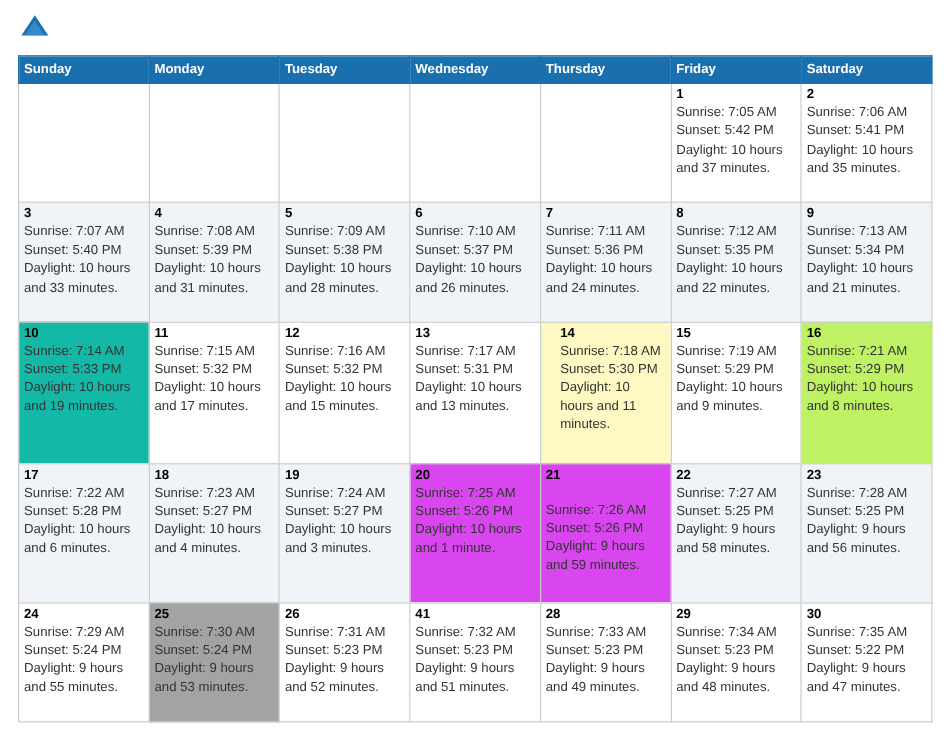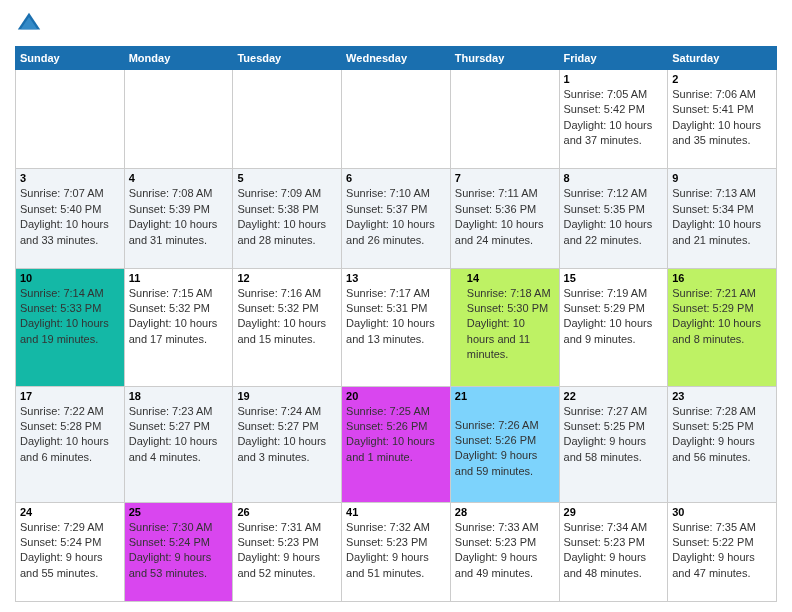--- a/index.html
+++ b/index.html
@@ -211,21 +211,21 @@
             <div class="day-info" style="white-space: pre-line;">Sunrise: 7:16 AM
 Sunset: 5:32 PM
 Daylight: 10 hours and 15 minutes.</div>
           </td>
           <td style="background-color: rgb(255, 255, 255);">
             <div class="day-num">13</div>
             <div class="day-info" style="white-space: pre-line;">Sunrise: 7:17 AM
 Sunset: 5:31 PM
 Daylight: 10 hours and 13 minutes.</div>
           </td>
-          <td style="background-color: #bef264; padding-left: 16px;">
+          <td style="background-color: #fef9c3; padding-left: 16px;">
             <div class="day-num">14</div>
             <div class="day-info" style="white-space: pre-line;">Sunrise: 7:18 AM
 Sunset: 5:30 PM
 Daylight: 10 hours and 11 minutes.</div>
           </td>
           <td style="background-color: rgb(255, 255, 255);">
             <div class="day-num">15</div>
             <div class="day-info" style="white-space: pre-line;">Sunrise: 7:19 AM
 Sunset: 5:29 PM
 Daylight: 10 hours and 9 minutes.</div>
@@ -255,21 +255,21 @@
             <div class="day-info" style="white-space: pre-line;">Sunrise: 7:24 AM
 Sunset: 5:27 PM
 Daylight: 10 hours and 3 minutes.</div>
           </td>
           <td style="background-color: #d946ef;">
             <div class="day-num">20</div>
             <div class="day-info" style="white-space: pre-line;">Sunrise: 7:25 AM
 Sunset: 5:26 PM
 Daylight: 10 hours and 1 minute.</div>
           </td>
-          <td style="background-color: #7dd3fc;">
+          <td style="background-color: #d946ef;">
             <div class="day-num">21</div>
             <div class="day-info" style="white-space: pre-line; margin-top: 16px;">Sunrise: 7:26 AM
 Sunset: 5:26 PM
 Daylight: 9 hours and 59 minutes.</div>
           </td>
           <td style="background-color: rgb(240, 244, 248);">
             <div class="day-num">22</div>
             <div class="day-info" style="white-space: pre-line;">Sunrise: 7:27 AM
 Sunset: 5:25 PM
 Daylight: 9 hours and 58 minutes.</div>
@@ -281,21 +281,21 @@
 Daylight: 9 hours and 56 minutes.</div>
           </td>
         </tr>
         <tr>
           <td style="background-color: rgb(255, 255, 255);">
             <div class="day-num">24</div>
             <div class="day-info" style="white-space: pre-line;">Sunrise: 7:29 AM
 Sunset: 5:24 PM
 Daylight: 9 hours and 55 minutes.</div>
           </td>
-          <td style="background-color: #d946ef; margin-left: 42px;">
+          <td style="background-color: #a3a3a3; margin-left: 42px;">
             <div class="day-num">25</div>
             <div class="day-info" style="white-space: pre-line;">Sunrise: 7:30 AM
 Sunset: 5:24 PM
 Daylight: 9 hours and 53 minutes.</div>
           </td>
           <td style="background-color: rgb(255, 255, 255);">
             <div class="day-num">26</div>
             <div class="day-info" style="white-space: pre-line;">Sunrise: 7:31 AM
 Sunset: 5:23 PM
 Daylight: 9 hours and 52 minutes.</div>

